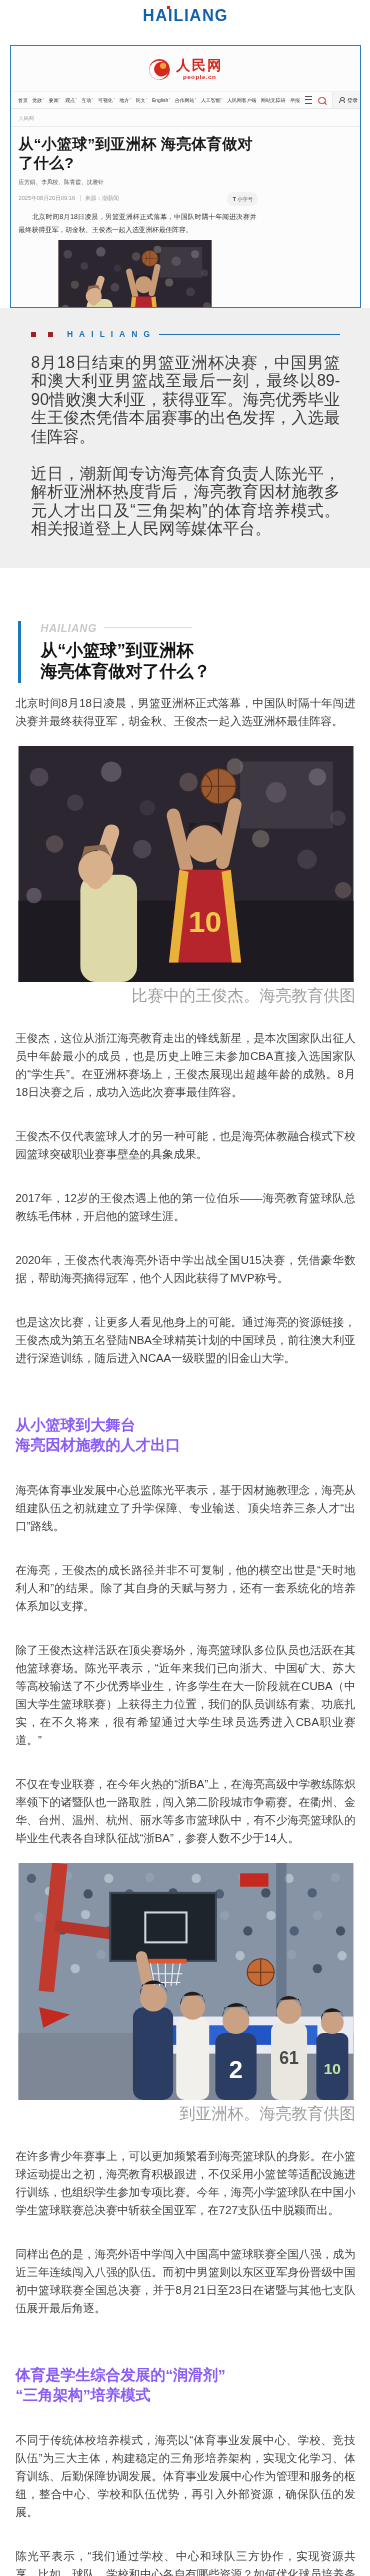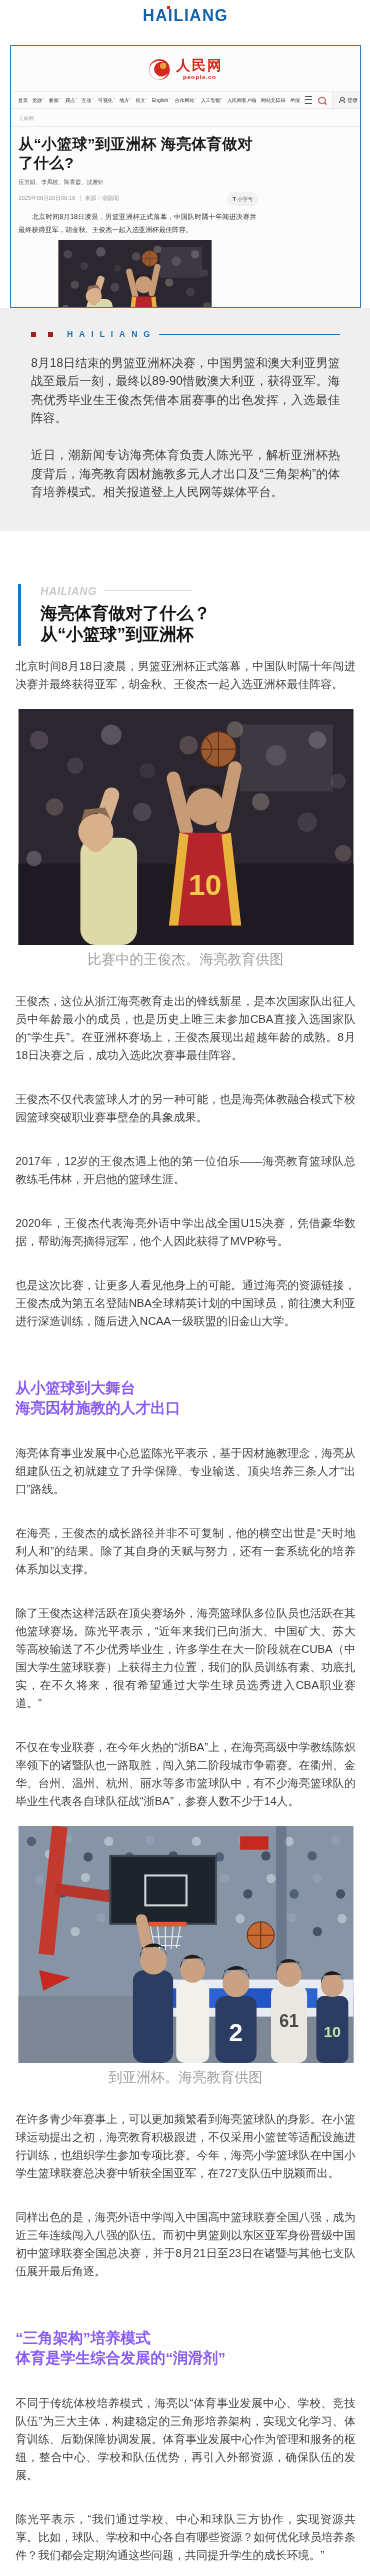--- a/index.html
+++ b/index.html
@@ -40,40 +40,40 @@
   .card-excerpt{margin-top:6.2px;width:238px;font-size:6.7px;line-height:13.4px;color:#333;text-indent:2em;text-align:justify;}
   .card-photo{margin:3.1px 0 0 40px;width:154px;height:92px;overflow:hidden;}
 
   
   .gray-section{margin-top:0;background:#efefef;padding:20.6px 31px 29px;}
   .sec-header{display:flex;align-items:center;height:12.4px;}
   .sq{width:4.6px;height:4.6px;background:#a02024;}
   .sq+.sq{margin-left:12.4px;}
   .sec-word{margin-left:14.4px;font-size:8.2px;font-weight:bold;color:#1d73b5;letter-spacing:6.2px;}
   .sec-line{flex:1;height:1px;background:#1d73b5;margin-left:3.1px;}
-  .gray-section p{margin:0;font-size:12px;line-height:18.5px;color:#3d3d3d;text-align:justify;}
+  .gray-section p{margin:0;font-size:16px;line-height:18.5px;color:#3d3d3d;text-align:justify;}
   .gray-p1{margin-top:13.4px !important;}
   .gray-p2{margin-top:18.5px !important;}
 
   
   .feature-header{margin:53px 0 0 18px;border-left:3.1px solid #1c79c0;padding-left:19.6px;}
   .eyebrow-row{display:flex;align-items:center;gap:7.2px;height:13.4px;}
   .eyebrow{font-style:italic;font-weight:bold;font-size:10.8px;color:#c9c9c9;letter-spacing:0.5px;}
   .eyebrow-line{width:88px;height:1px;background:#dcdcdc;}
   .feature-title{margin-top:5.2px;font-size:17px;font-weight:bold;color:#141414;line-height:21.6px;}
 
   
   .article{margin:0 15.5px;}
   .article p.body{margin:26px 0 0;font-size:11.3px;line-height:18px;color:#3f3f3f;text-align:justify;}
   .article p.first{margin-top:11.3px;}
   .article p.after-fig{}
   .article h3{margin:48px 0 0;font-size:15px;line-height:20px;color:#8b5cf6;font-weight:bold;}
   .fig{margin:15.5px 0 0;}
   .fig svg{display:block;}
-  .figcaption{margin-top:7.2px;text-align:center;font-size:14px;color:#9e9e9e;line-height:14.4px;}
+  .figcaption{margin-top:7.2px;text-align:right;font-size:16px;color:#9e9e9e;line-height:14.4px;}
 </style>
 </head>
 <body>
 
 <svg width="0" height="0" style="position:absolute" aria-hidden="true">
   <defs>
     <g id="scene1">
       <rect x="0" y="0" width="650" height="458" fill="#2b2630"></rect>
       <rect x="0" y="300" width="650" height="158" fill="#1d1a21"></rect>
       <g opacity="0.5">
@@ -197,22 +197,22 @@
   <p class="gray-p1">8月18日结束的男篮亚洲杯决赛，中国男篮和澳大利亚男篮战至最后一刻，最终以89-90惜败澳大利亚，获得亚军。海亮优秀毕业生王俊杰凭借本届赛事的出色发挥，入选最佳阵容。</p>
   <p class="gray-p2">近日，潮新闻专访海亮体育负责人陈光平，解析亚洲杯热度背后，海亮教育因材施教多元人才出口及“三角架构”的体育培养模式。相关报道登上人民网等媒体平台。</p>
 </section>
 
 <section class="feature-header">
   <div class="eyebrow-row">
     <span class="eyebrow">HAILIANG</span>
     <span class="eyebrow-line"></span>
   </div>
   <div class="feature-title">
+    <div>从“小篮球”到亚洲杯</div>
     <div>海亮体育做对了什么？</div>
-    <div>从“小篮球”到亚洲杯</div>
   </div>
 </section>
 
 <article class="article">
   <p class="body first">北京时间8月18日凌晨，男篮亚洲杯正式落幕，中国队时隔十年闯进决赛并最终获得亚军，胡金秋、王俊杰一起入选亚洲杯最佳阵容。</p>
 
   <figure class="fig" style="margin-left:0;margin-right:0;">
     <svg viewBox="0 0 650 458" width="340" height="236">
         <use href="#scene1"></use>
       </svg>
@@ -326,21 +326,21 @@
         <text x="609" y="410" text-anchor="middle" font-size="30" font-weight="bold" fill="#bfe3a0" font-family="Liberation Sans, sans-serif">10</text>
       </g>
     </svg>
     <div class="figcaption">到亚洲杯。海亮教育供图</div>
   </figure>
 
   <p class="body after-fig">在许多青少年赛事上，可以更加频繁看到海亮篮球队的身影。在小篮球运动提出之初，海亮教育积极跟进，不仅采用小篮筐等适配设施进行训练，也组织学生参加专项比赛。今年，海亮小学篮球队在中国小学生篮球联赛总决赛中斩获全国亚军，在727支队伍中脱颖而出。</p>
   <p class="body">同样出色的是，海亮外语中学闯入中国高中篮球联赛全国八强，成为近三年连续闯入八强的队伍。而初中男篮则以东区亚军身份晋级中国初中篮球联赛全国总决赛，并于8月21日至23日在诸暨与其他七支队伍展开最后角逐。</p>
 
   <h3>
+    <div>体育是学生综合发展的“润滑剂”</div>
     <div>“三角架构”培养模式</div>
-    <div>体育是学生综合发展的“润滑剂”</div>
   </h3>
 
   <p class="body">不同于传统体校培养模式，海亮以“体育事业发展中心、学校、竞技队伍”为三大主体，构建稳定的三角形培养架构，实现文化学习、体育训练、后勤保障协调发展。体育事业发展中心作为管理和服务的枢纽，整合中心、学校和队伍优势，再引入外部资源，确保队伍的发展。</p>
   <p class="body">陈光平表示，“我们通过学校、中心和球队三方协作，实现资源共享。比如，球队、学校和中心各自有哪些资源？如何优化球员培养条件？我们都会定期沟通这些问题，共同提升学生的成长环境。”</p>
 
 </article>
 
 
 </body></html>

